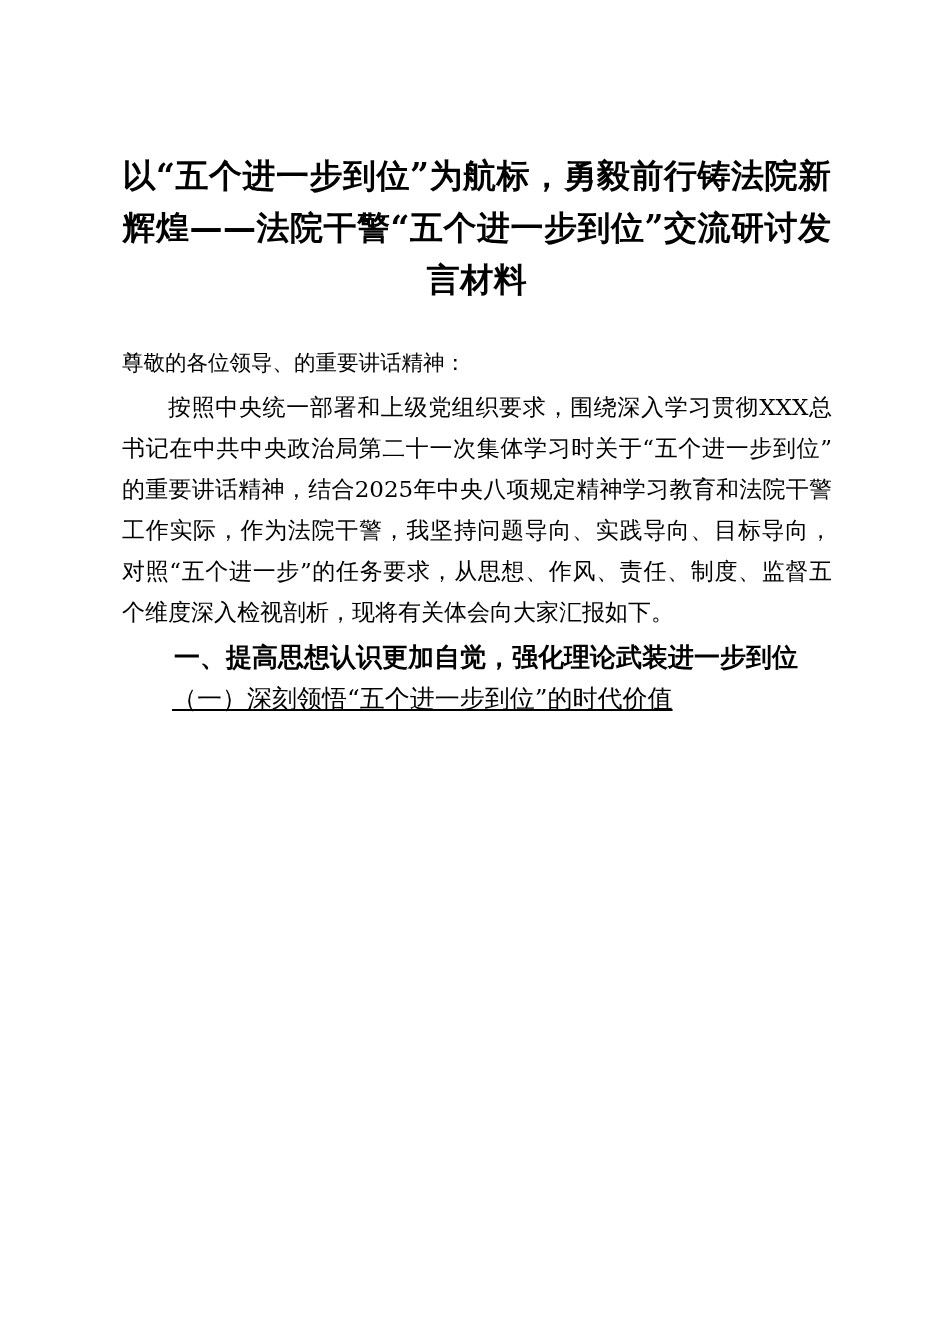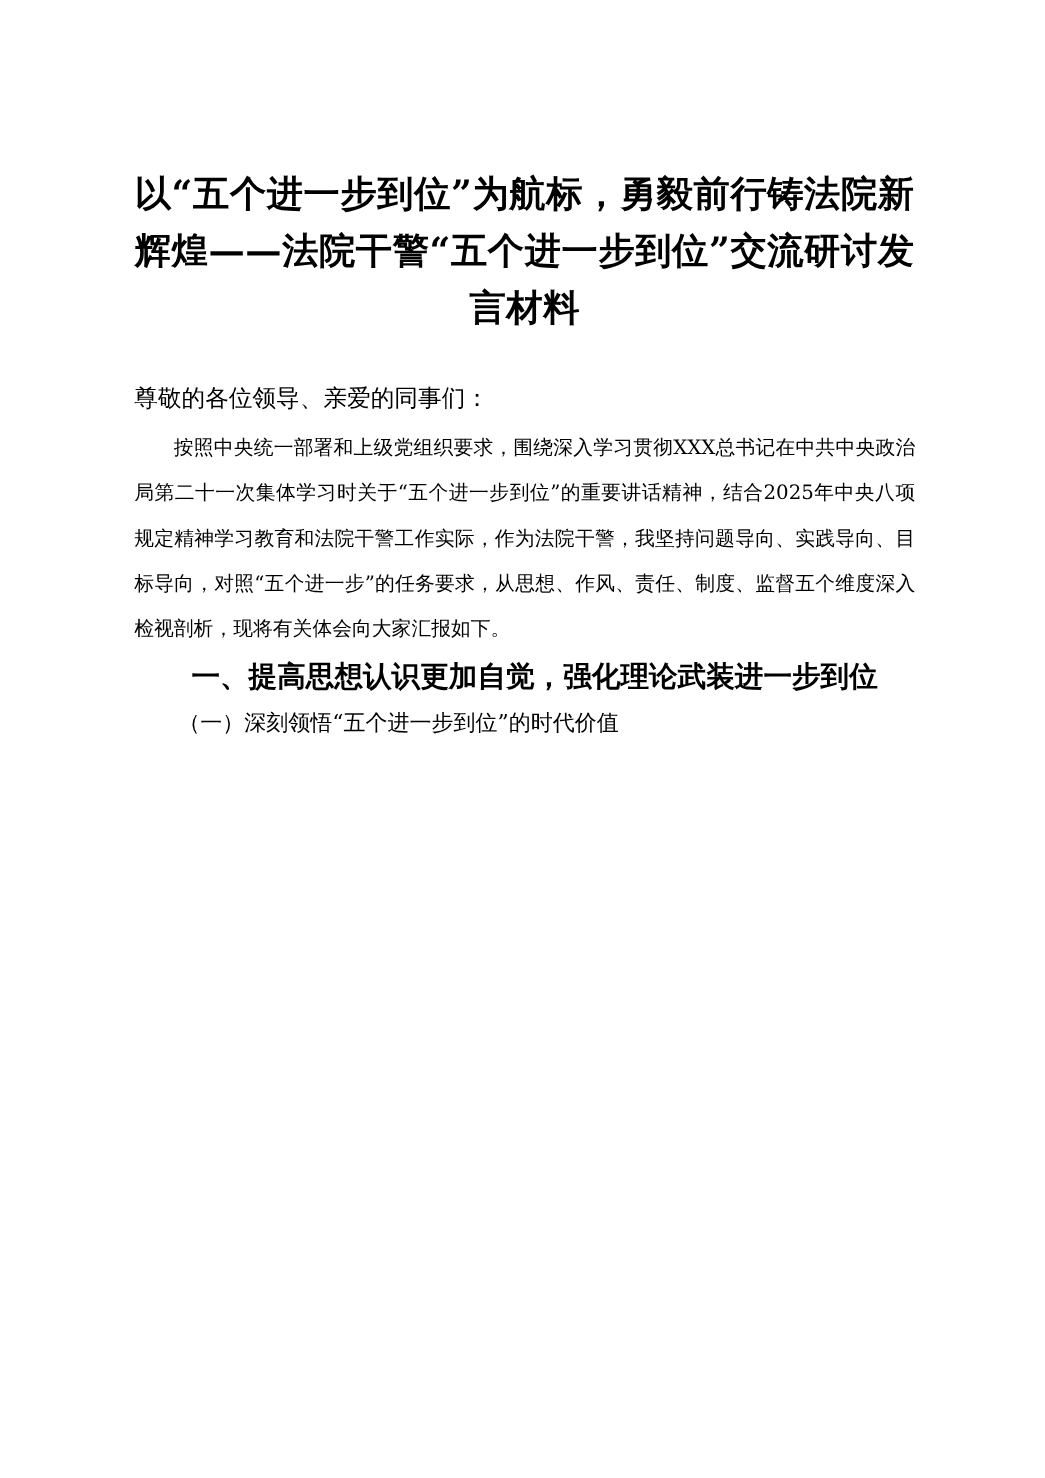--- a/index.html
+++ b/index.html
@@ -32,51 +32,52 @@
     color: #000;
   }
   .salutation {
     font-size: 21.5px;
     line-height: 41px;
     margin: 0 0 4px 0;
     text-align: justify;
     text-justify: inter-ideograph;
   }
   .para {
-    font-size: 18px;
+    font-size: 23px;
     line-height: 41px;
     margin: 0;
     text-indent: 2em;
     text-align: justify;
     text-justify: inter-ideograph;
   }
   .heading-1 {
     font-size: 26px;
     line-height: 41px;
     font-weight: 700;
     margin: 4px 0 0 0;
     text-indent: 2em;
     text-align: justify;
   }
   .heading-2 {
-    font-size: 20px;
+    font-size: 25px;
     line-height: 41px;
     margin: 0;
     text-indent: 2em;
     text-align: justify;
+    text-decoration: underline;
   }
 </style>
 </head>
 <body>
 
 <div class="page">
 
   <h1 class="doc-title">以“五个进一步到位”为航标，勇毅前行铸法院新辉煌——法院干警“五个进一步到位”交流研讨发言材料</h1>
 
-  <p class="salutation">尊敬的各位领导、亲爱的同事们：</p>
+  <p class="salutation">尊敬的各位领导、的重要讲话精神：</p>
 
   <p class="para">按照中央统一部署和上级党组织要求，围绕深入学习贯彻XXX总书记在中共中央政治局第二十一次集体学习时关于“五个进一步到位”的重要讲话精神，结合2025年中央八项规定精神学习教育和法院干警工作实际，作为法院干警，我坚持问题导向、实践导向、目标导向，对照“五个进一步”的任务要求，从思想、作风、责任、制度、监督五个维度深入检视剖析，现将有关体会向大家汇报如下。</p>
 
   <p class="heading-1">一、提高思想认识更加自觉，强化理论武装进一步到位</p>
 
   <p class="heading-2">（一）深刻领悟“五个进一步到位”的时代价值</p>
 
 
 </div>
 

